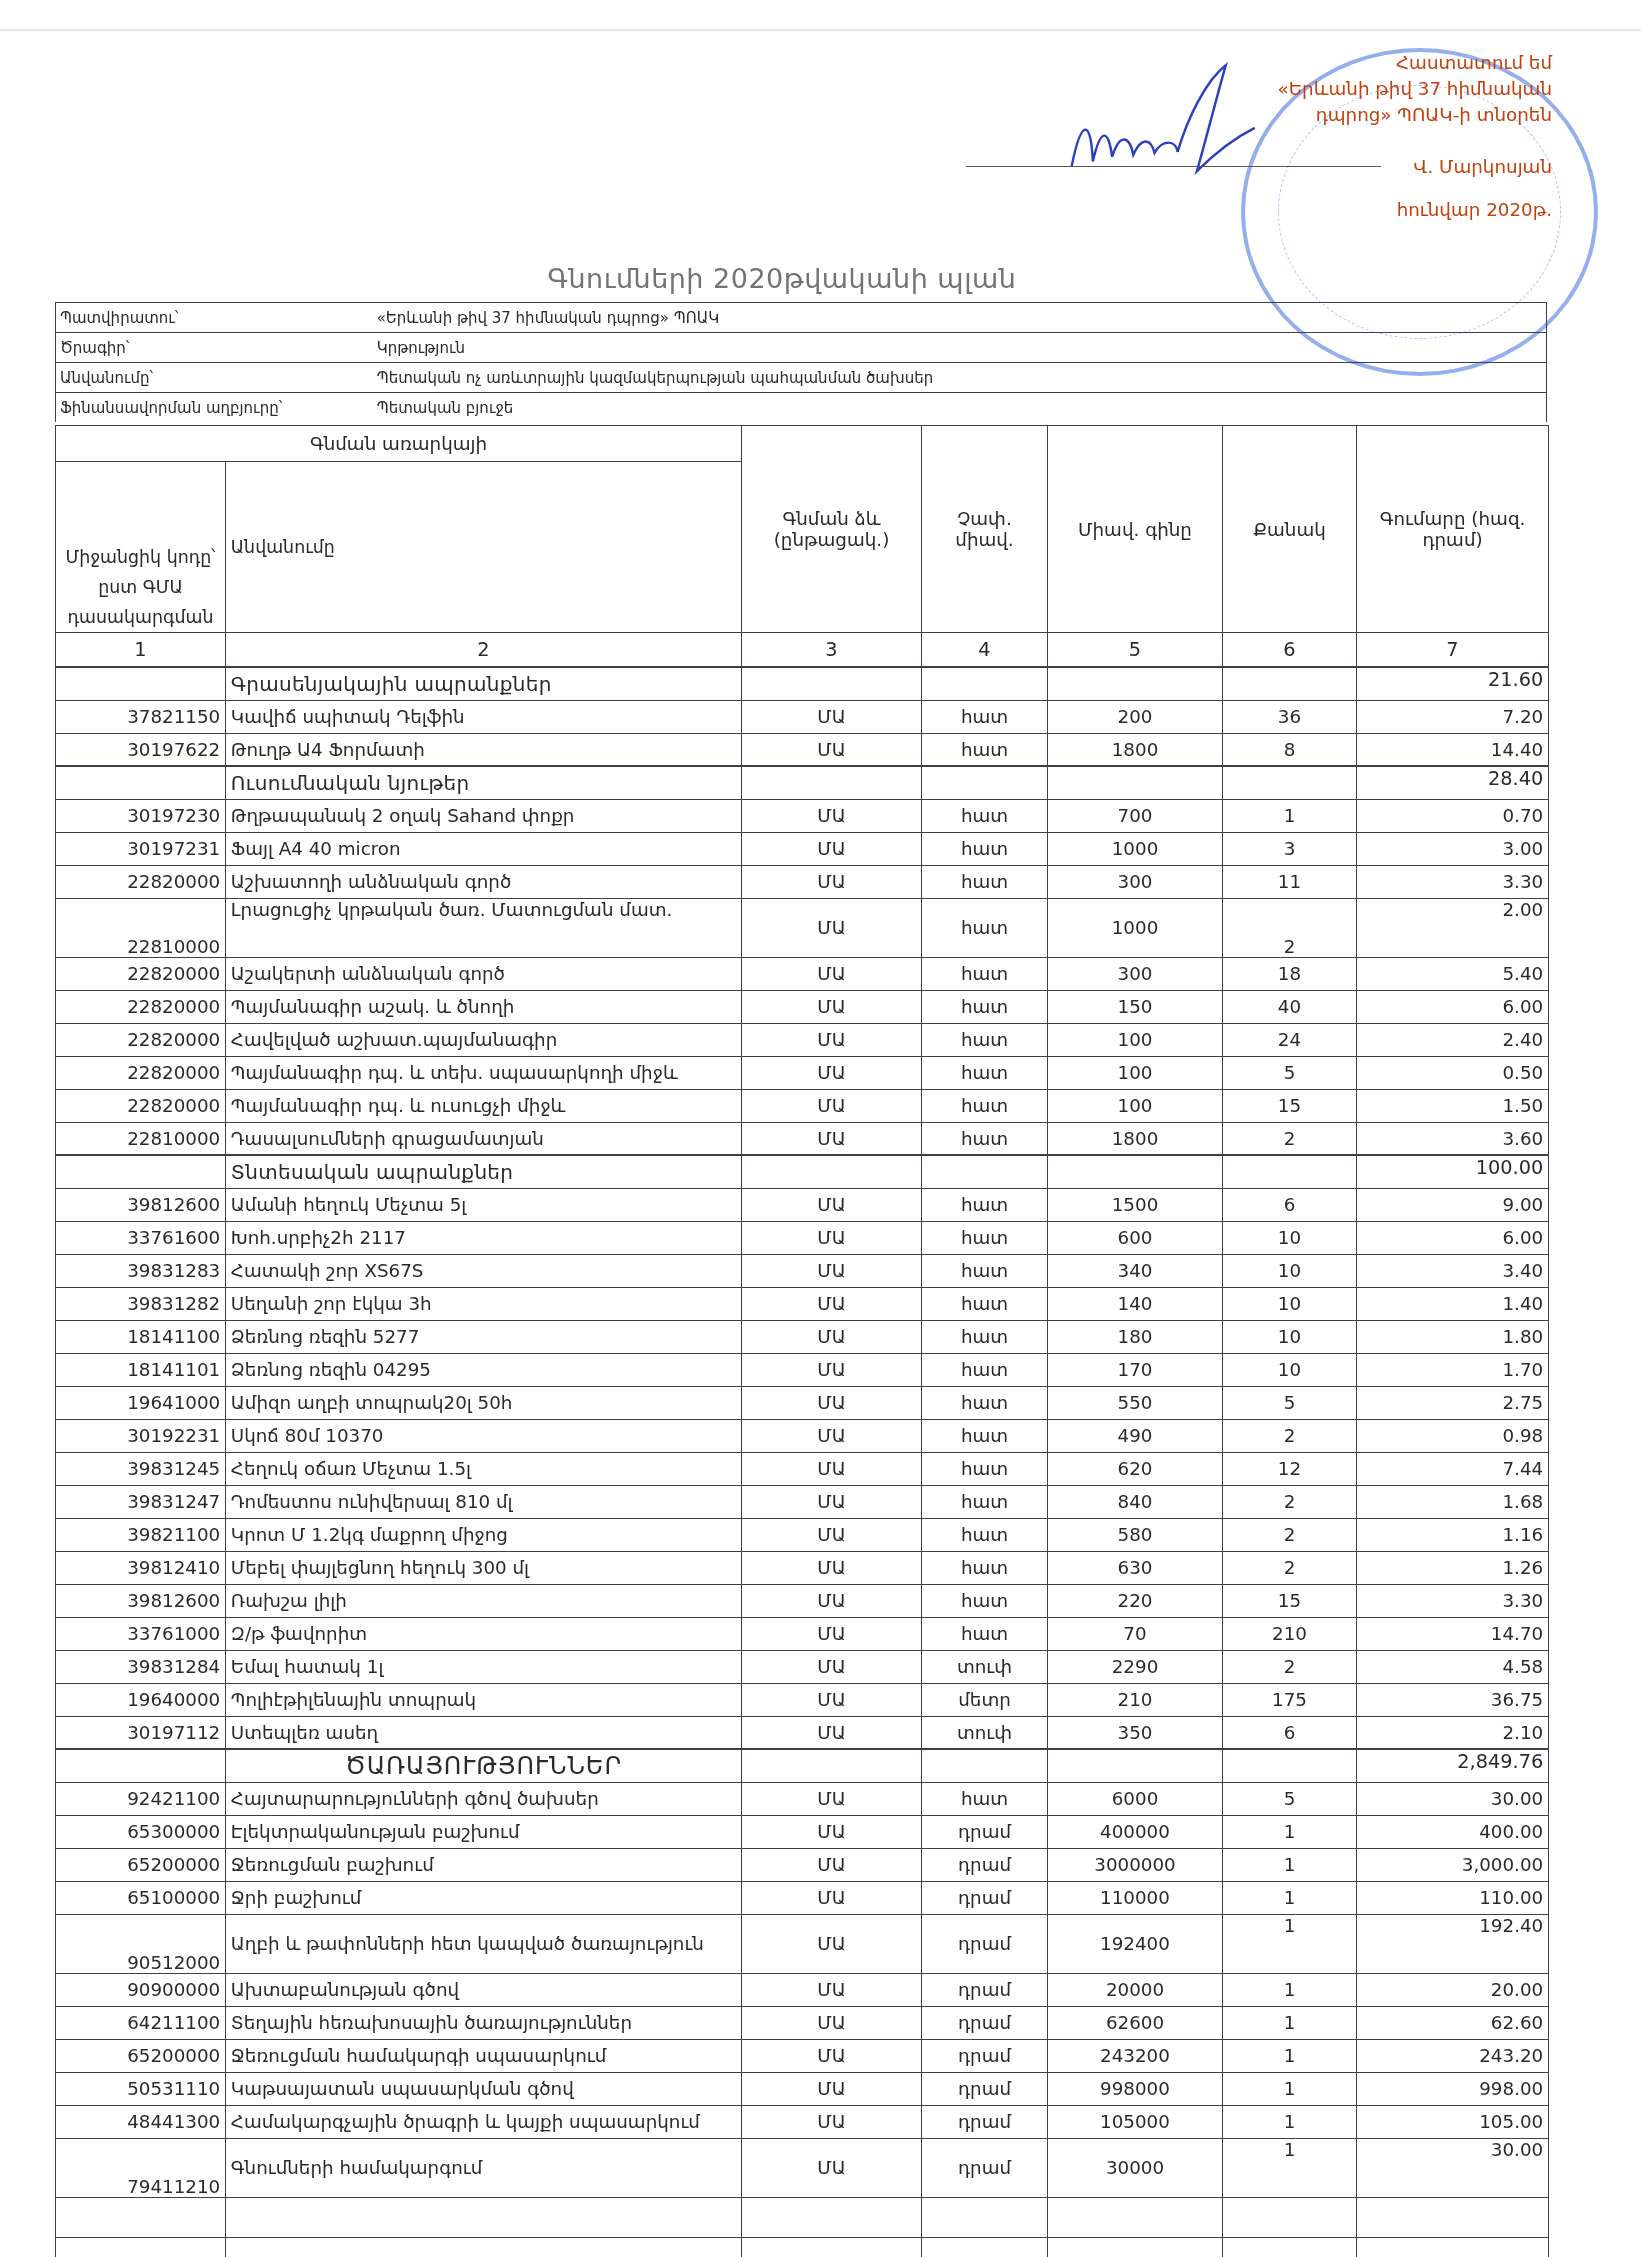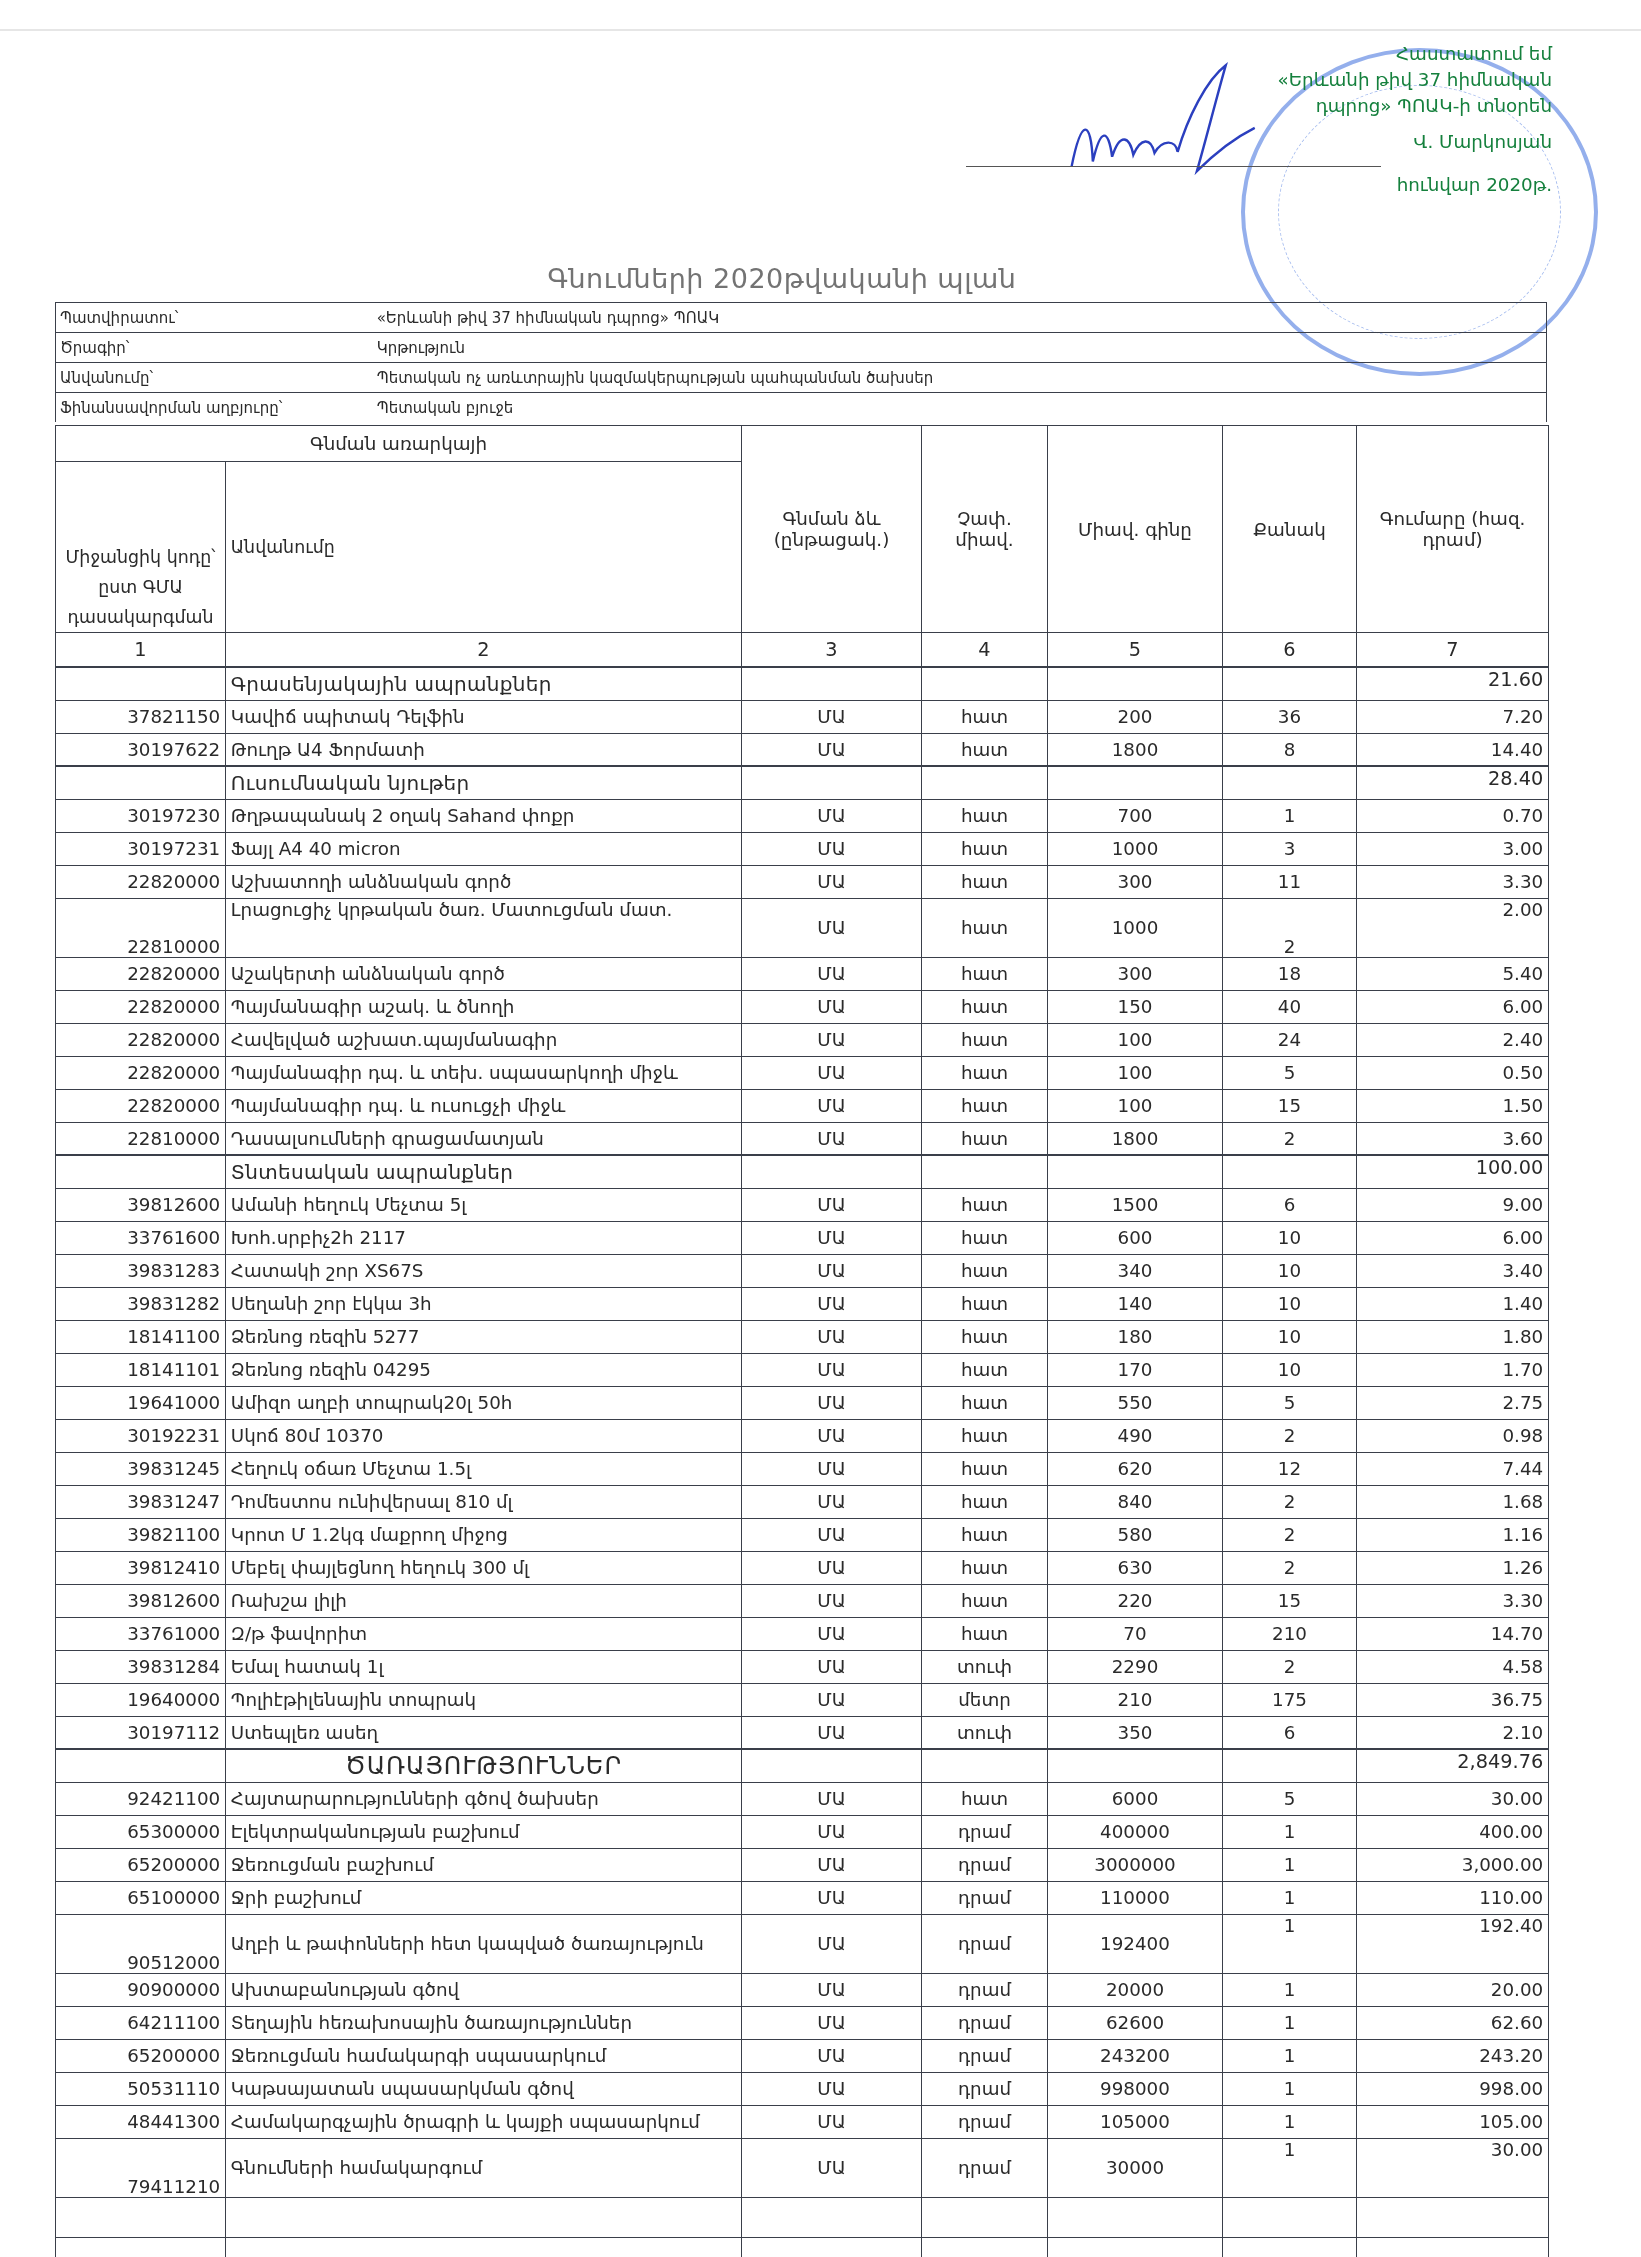--- a/index.html
+++ b/index.html
@@ -1,23 +1,23 @@
 <!DOCTYPE html>
 <html><head>
 <meta charset="utf-8">
 <style>
   html, body { margin:0; padding:0; background:#ffffff; }
   body { width:1641px; height:2257px; position:relative; overflow:hidden;
          font-family:"DejaVu Sans", "Liberation Sans", sans-serif; color:#2a2a2a; }
   .topline { position:absolute; left:0; top:29px; width:1641px; height:1.9px; background:#e6e6e6; }
 
   
-  .approve { position:absolute; right:89px; top:41px; text-align:right; font-size:18.3px; line-height:26px; color:#15803d; }
+  .approve { position:absolute; right:89px; top:50px; text-align:right; font-size:18.3px; line-height:26px; color:#c2410c; }
   .approve .line { white-space:nowrap; }
-  .approve .name { margin-top:10px; }
+  .approve .name { margin-top:26px; }
   .approve .date { margin-top:17.4px; }
   .sig-line { position:absolute; left:966px; top:166px; width:415px; height:1px; background:#555; }
   .signature { position:absolute; left:1062px; top:60px; width:212px; height:126px; }
   .stamp { position:absolute; left:1241px; top:48px; width:357px; height:328px; border-radius:50%;
            border:4.8px solid rgba(60,110,220,0.55); box-sizing:border-box; }
   .stamp::after { content:""; position:absolute; left:33px; top:33px; right:33px; bottom:33px; border-radius:50%;
            border:1.9px dashed rgba(60,110,220,0.45); }
 
   .title { position:absolute; left:0; width:1641px; top:263px; text-align:center; font-size:27px; color:#737373; letter-spacing:0.5px; }
   .title span { margin-left:-77px; }

